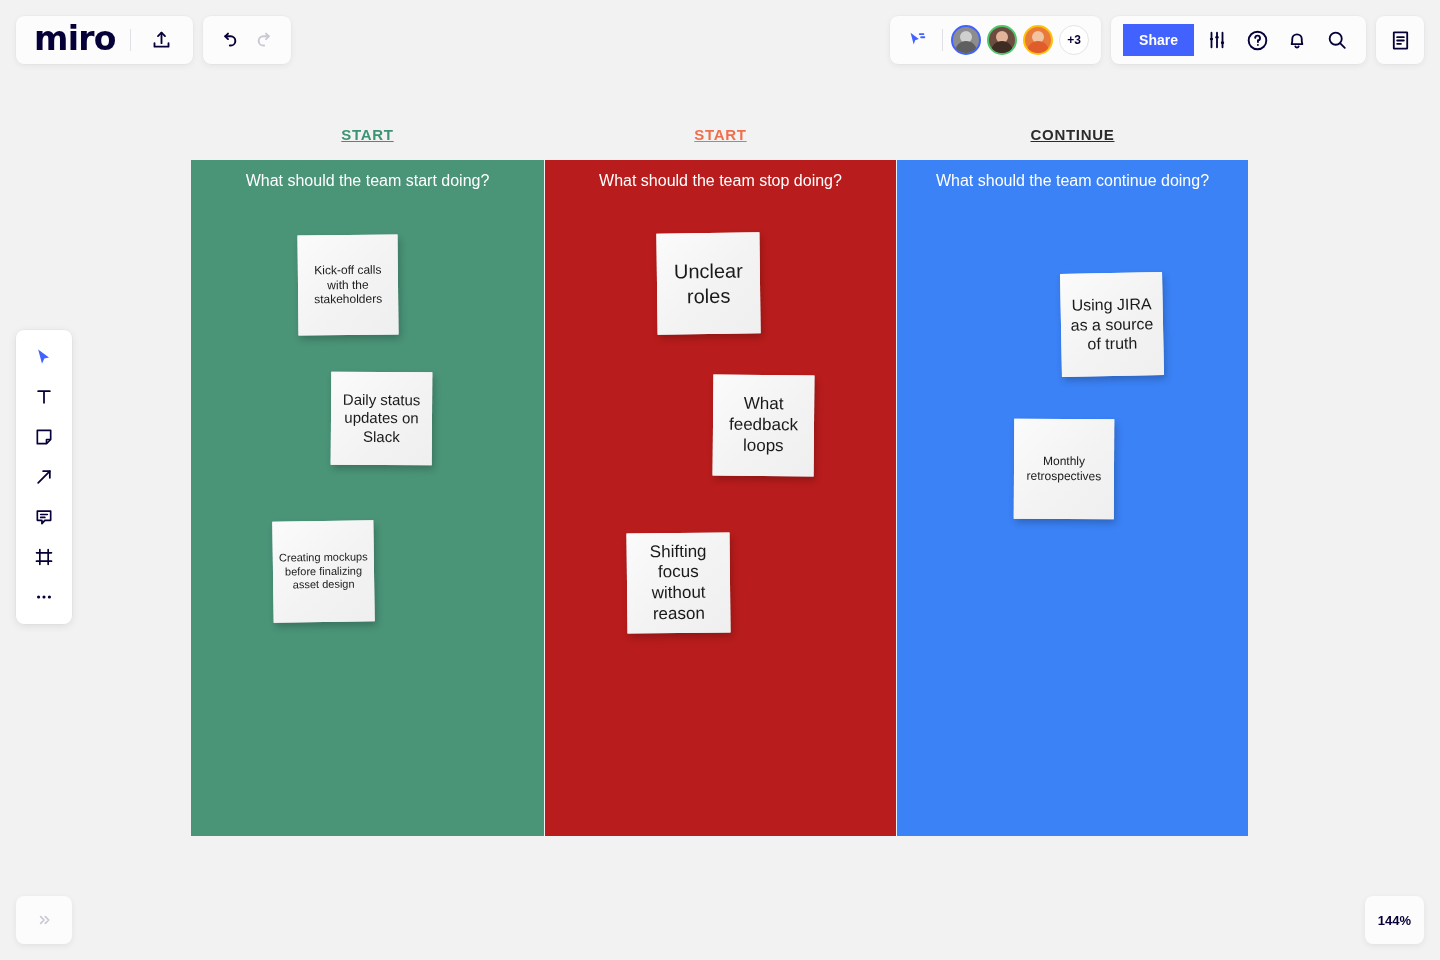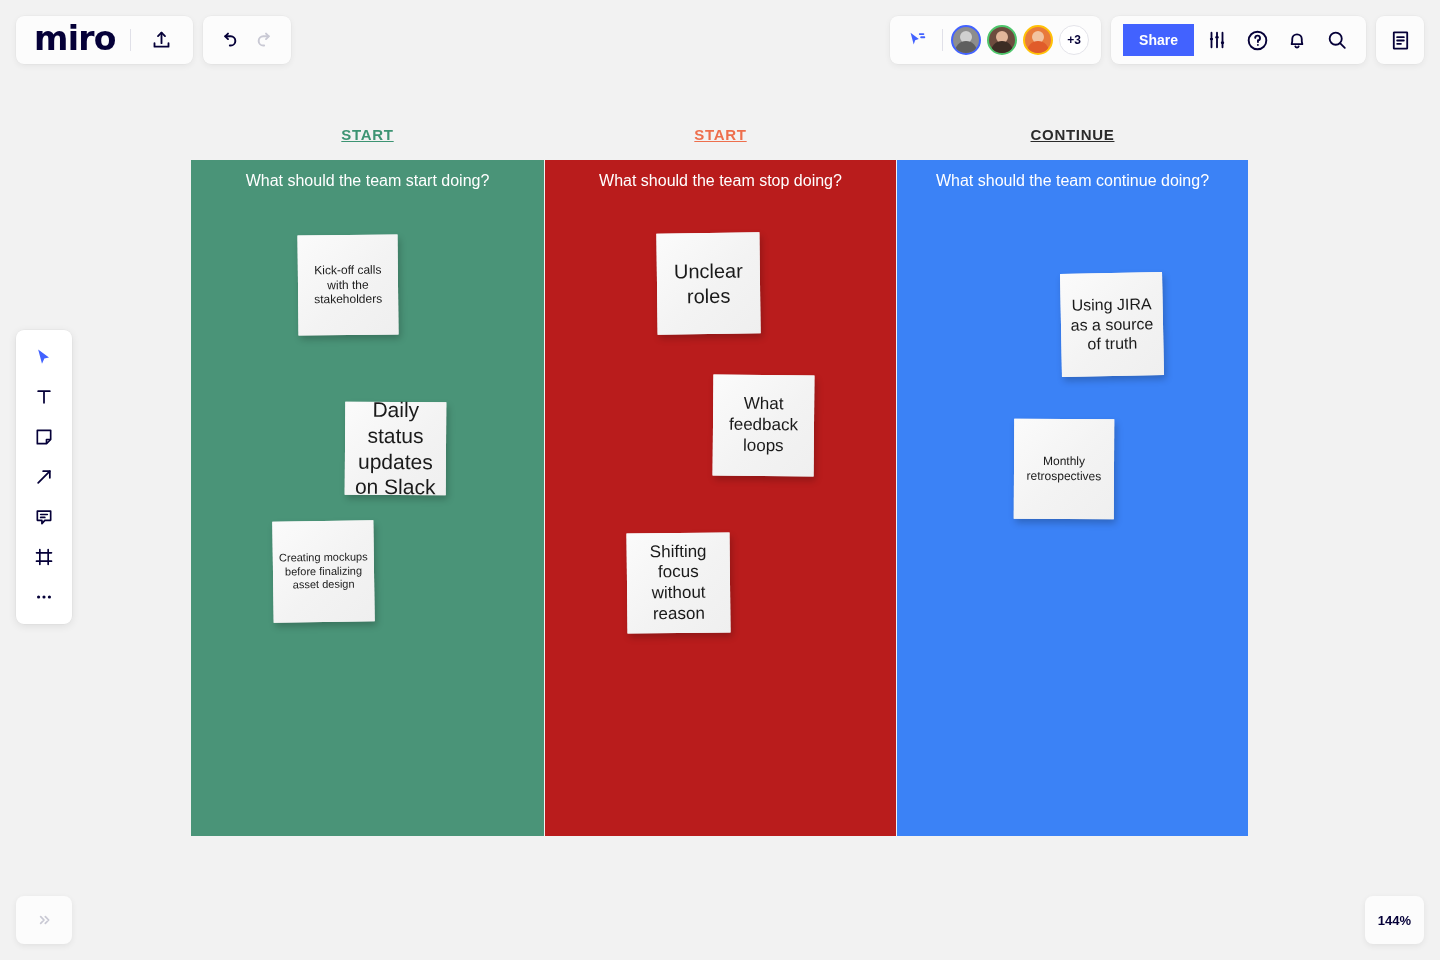--- a/index.html
+++ b/index.html
@@ -355,21 +355,21 @@
       </svg>
     </span>
   </div>
 
   <div class="board" id="board">
       <div class="col-label" style="left: 191px; width: 353px; color: rgb(61, 148, 115);">START</div>
       <div class="col" style="left: 191px; width: 353px; background: rgb(74, 148, 120);">
         <div class="col-head">What should the team start doing?</div>
       </div>
       <div class="sticky" style="left: 298px; top: 235px; width: 100px; height: 100px; font-size: 12px; transform: rotate(-0.6deg);">Kick-off calls with the stakeholders</div>
-      <div class="sticky" style="left: 345px; top: 372px; width: 101px; height: 93px; font-size: 21px; transform: rotate(0.4deg); margin-top: 30px;">Daily status updates on Slack</div>
+      <div class="sticky" style="left: 331px; top: 372px; width: 101px; height: 93px; font-size: 15px; transform: rotate(0.4deg);">Daily status updates on Slack</div>
       <div class="sticky" style="left: 273px; top: 521px; width: 101px; height: 101px; font-size: 11px; transform: rotate(-0.8deg);">Creating mockups before finalizing asset design</div>
       <div class="col-label" style="left: 545px; width: 351px; color: rgb(238, 111, 77);">START</div>
       <div class="col" style="left: 545px; width: 351px; background: #b91c1c;">
         <div class="col-head">What should the team stop doing?</div>
       </div>
       <div class="sticky" style="left: 657px; top: 233px; width: 103px; height: 101px; font-size: 20px; transform: rotate(-0.7deg);">Unclear roles</div>
       <div class="sticky" style="left: 713px; top: 375px; width: 101px; height: 101px; font-size: 17px; transform: rotate(0.5deg);">What feedback loops</div>
       <div class="sticky" style="left: 627px; top: 533px; width: 103px; height: 100px; font-size: 17px; transform: rotate(-0.6deg);">Shifting focus without reason</div>
       <div class="col-label" style="left: 897px; width: 351px; color: rgb(43, 43, 43);">CONTINUE</div>
       <div class="col" style="left: 897px; width: 351px; background: #3b82f6;">

